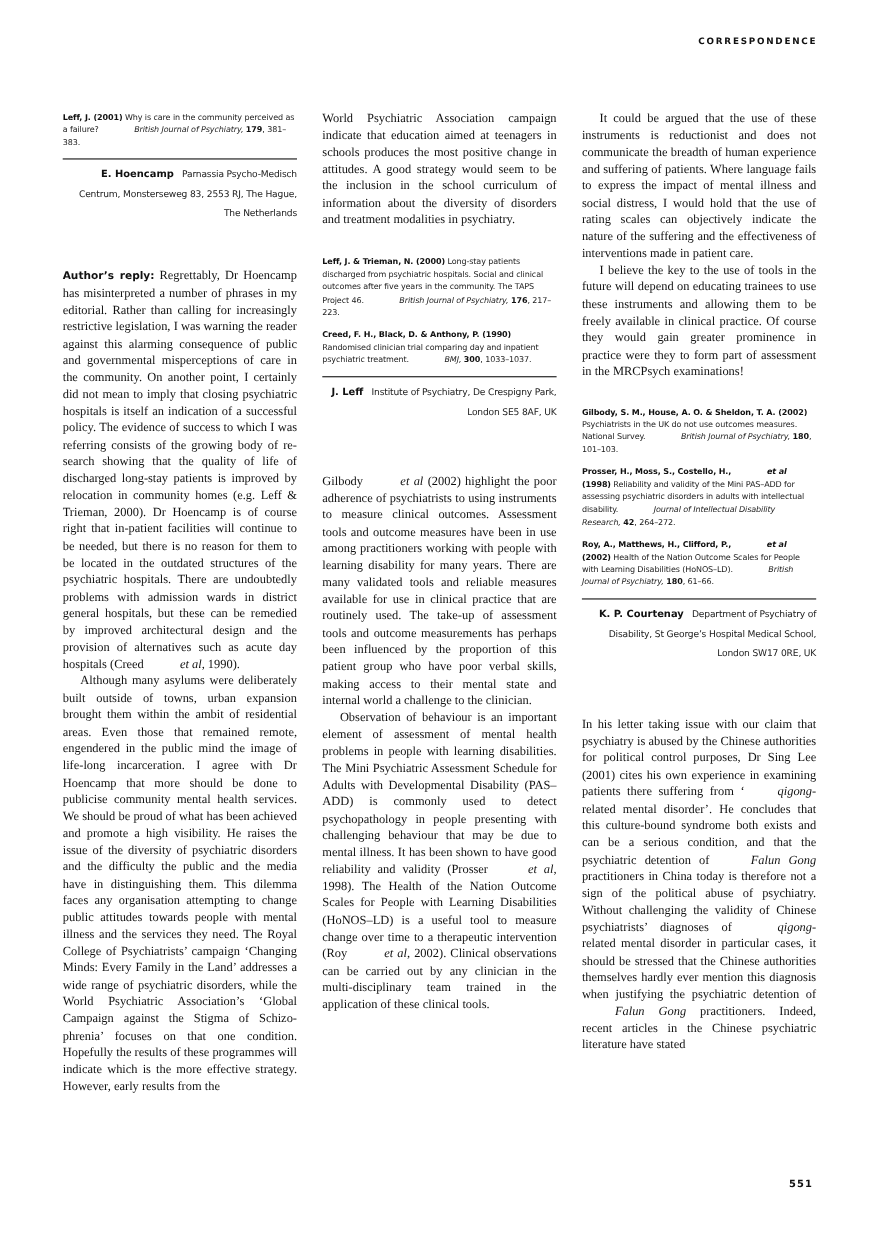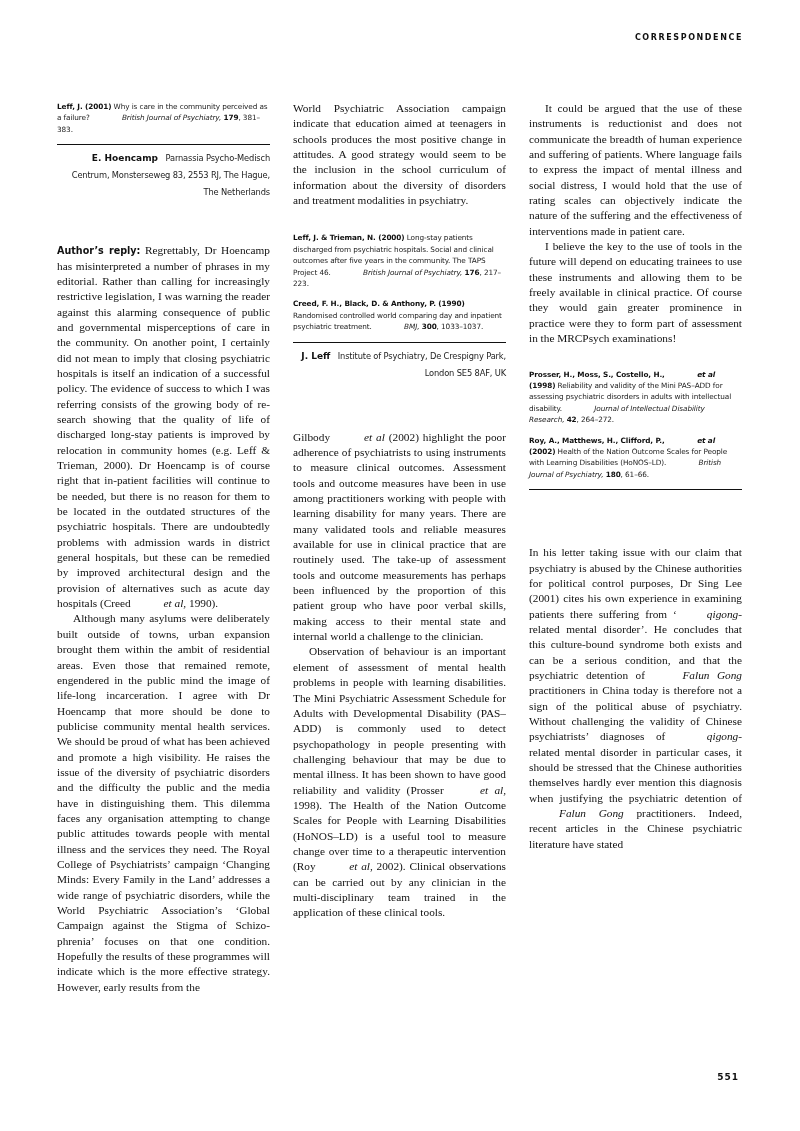--- a/index.html
+++ b/index.html
@@ -71,21 +71,21 @@
 
 <div class="col" id="col2">
   <p class="body-text">World Psychiatric Association campaign indicate that education aimed at teenagers in schools produces the most positive change in attitudes. A good strategy would seem to be the inclusion in the school curriculum of information about the diversity of disorders and treatment modalities in psychiatry.</p>
 
   <div style="height:24px"></div>
   <p class="ref">
     <b>Leff, J. &amp; Trieman, N. (2000)</b><span> Long-stay patients discharged from psychiatric hospitals. Social and clinical outcomes after five years in the community. The TAPS Project 46. </span><i>British Journal of Psychiatry,</i>
     <b>176</b><span>, 217–223.</span>
   </p>
   <p class="ref">
-    <b>Creed, F. H., Black, D. &amp; Anthony, P. (1990)</b><span> Randomised controlled world comparing day and inpatient psychiatric treatment. </span><i>BMJ,</i>
+    <b>Creed, F. H., Black, D. &amp; Anthony, P. (1990)</b><span> Randomised clinician trial comparing day and inpatient psychiatric treatment. </span><i>BMJ,</i>
     <b>300</b><span>, 1033–1037.</span>
   </p>
   <hr class="sig-rule">
   <div class="sig">
     <b>J. Leff</b>&nbsp;&nbsp;
     <span>Institute of Psychiatry, De Crespigny Park,</span><br>
     <span>London SE5 8AF, UK</span>
   </div>
 
   <div style="height:48px"></div>
@@ -96,28 +96,38 @@
     <span>Observation of behaviour is an import­ant element of assessment of mental health problems in people with learning disabil­ities. The Mini Psychiatric Assessment Schedule for Adults with Developmental Disability (PAS–ADD) is commonly used to detect psychopathology in people pre­senting with challenging behaviour that may be due to mental illness. It has been shown to have good reliability and validity (Prosser </span><i>et al</i><span>, 1998). The Health of the Nation Outcome Scales for People with Learning Disabilities (HoNOS–LD) is a use­ful tool to measure change over time to a therapeutic intervention (Roy </span><i>et al</i><span>, 2002). Clinical observations can be carried out by any clinician in the multi-disciplinary team trained in the application of these clinical tools.</span>
   </p>
 </div>
 
 <div class="col" id="col3">
   <p class="body-text indent">It could be argued that the use of these instruments is reductionist and does not communicate the breadth of human experience and suffering of patients. Where language fails to express the impact of mental illness and social distress, I would hold that the use of rating scales can ob­jectively indicate the nature of the suffer­ing and the effectiveness of interventions made in patient care.</p>
   <p class="body-text indent">I believe the key to the use of tools in the future will depend on educating trai­nees to use these instruments and allow­ing them to be freely available in clinical practice. Of course they would gain great­er prominence in practice were they to form part of assessment in the MRCPsych examinations!</p>
 
   <div style="height:22px"></div>
   <p class="ref">
+    <b>Gilbody, S. M., House, A. O. &amp; Sheldon, T. A. (2002)</b><span> Psychiatrists in the UK do not use outcomes measures. National Survey. </span><i>British Journal of Psychiatry,</i>
+    <b>180</b><span>, 101–103.</span>
+  </p>
+  <p class="ref">
     <b><span>Prosser, H., Moss, S., Costello, H., </span><i>et al</i><span> (1998)</span></b><span> Reliability and validity of the Mini PAS–ADD for assessing psychiatric disorders in adults with intellectual disability. </span><i>Journal of Intellectual Disability Research,</i>
     <b>42</b><span>, 264–272.</span>
   </p>
   <p class="ref">
     <b><span>Roy, A., Matthews, H., Clifford, P., </span><i>et al</i><span> (2002)</span></b><span> Health of the Nation Outcome Scales for People with Learning Disabilities (HoNOS–LD). </span><i>British Journal of Psychiatry,</i>
     <b>180</b><span>, 61–66.</span>
   </p>
   <hr class="sig-rule">
+  <div class="sig">
+    <b>K. P. Courtenay</b>&nbsp;&nbsp;
+    <span>Department of Psychiatry of</span><br>
+    <span>Disability, St George’s Hospital Medical School,</span><br>
+    <span>London SW17 0RE, UK</span>
+  </div>
 
   <div style="height:50px"></div>
   <p class="body-text">
     <span>In his letter taking issue with our claim that psychiatry is abused by the Chinese authorities for political control purposes, Dr Sing Lee (2001) cites his own experi­ence in examining patients there suffering from ‘</span><i>qigong</i><span>-related mental disorder’. He concludes that this culture-bound syn­drome both exists and can be a serious condition, and that the psychiatric deten­tion of </span><i>Falun Gong</i><span> practitioners in China today is therefore not a sign of the political abuse of psychiatry. Without challenging the validity of Chinese psychiatrists’ diag­noses of </span><i>qigong</i><span>-related mental disorder in particular cases, it should be stressed that the Chinese authorities themselves hardly ever mention this diagnosis when justifying the psychiatric detention of </span><i>Falun Gong</i><span> practitioners. Indeed, recent articles in the Chinese psychiatric literature have stated</span>
   </p>
 </div>
 
 <div class="page-num">551</div>
 
 </body></html>

